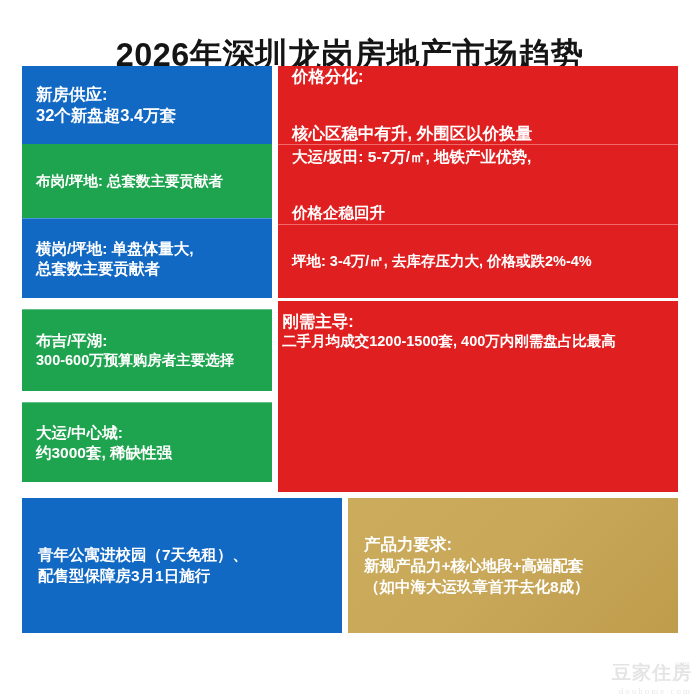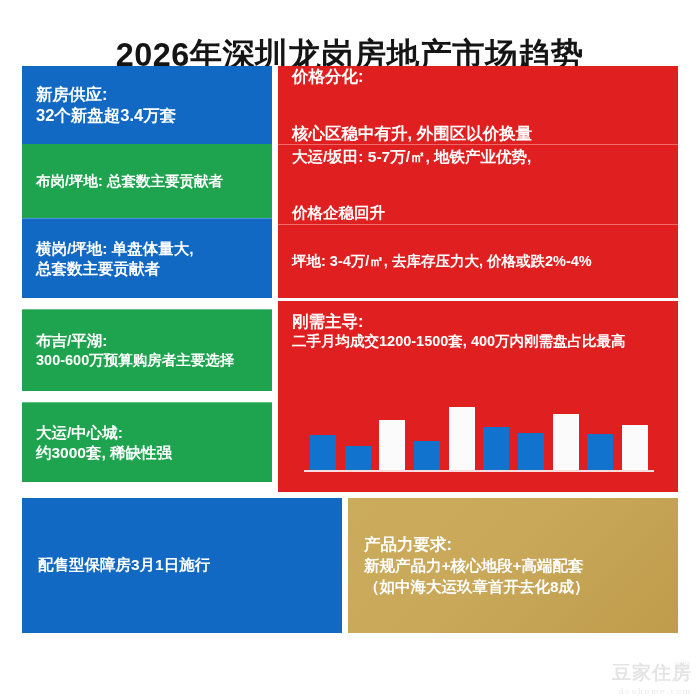--- a/index.html
+++ b/index.html
@@ -142,21 +142,21 @@
   }
   .product .ln { white-space: nowrap; }
 
   
   .chart-block {
     position: relative;
     padding: 10px 14px 0 14px;
     box-sizing: border-box;
     color: #fff;
     display: flex;
-    flex-direction: column;
+    flex-direction: row;
   }
   .chart-head { margin-bottom: 2px; }
   .chart-canvas {
     position: relative;
     flex: 1;
     margin: 6px 10px 10px 12px;
   }
   .axis {
     position: absolute;
     left: 0;
@@ -289,20 +289,21 @@
           <div class="axis"></div>
         </div>
       </div>
 
     </div>
   </div>
 
   <div class="bottom-area">
 
     <div class="policy">
+      <span class="ln hd f16">青年公寓进校园（7天免租）、</span>
       <span class="ln hd f16">配售型保障房3月1日施行</span>
     </div>
 
     <div class="product">
       <span class="ln hd f17">产品力要求:</span>
       <span class="ln hd f16">新规产品力+核心地段+高端配套</span>
       <span class="ln hd f16">（如中海大运玖章首开去化8成）</span>
     </div>
 
   </div>

